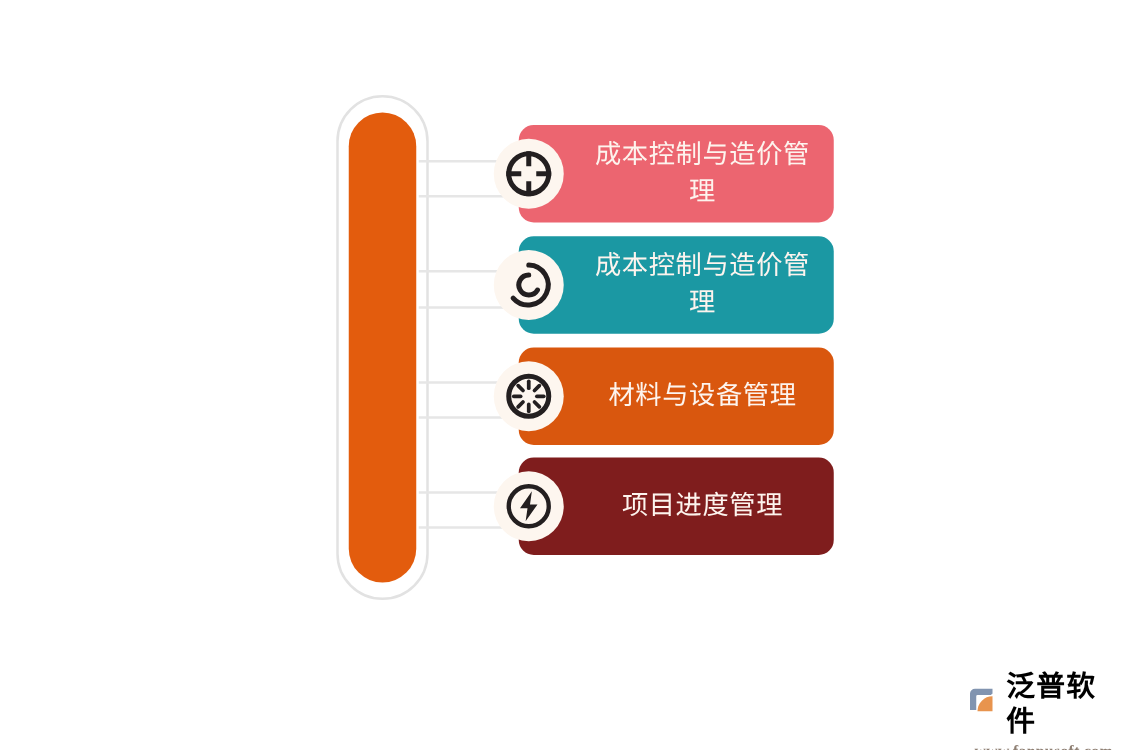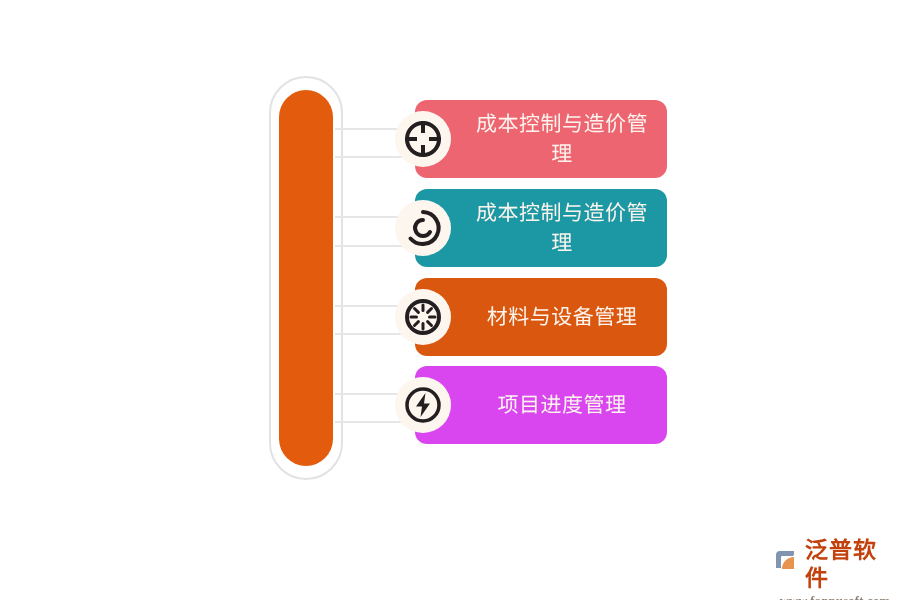--- a/index.html
+++ b/index.html
@@ -107,21 +107,21 @@
     width: 124px;
     height: 52px;
   }
   .logo-row {
     display: flex;
     align-items: center;
     gap: 4px;
   }
   .logo-name {
     font-size: 23px;
-    color: #c2410c;
+    color: #000000;
     font-family: "DejaVu Sans", "Liberation Sans", sans-serif;
     font-weight: bold;
     letter-spacing: 1px;
     line-height: 28px;
   }
   .logo-url {
     margin-top: 2px;
     font-size: 12.5px;
     color: #8e7f73;
     font-family: "Liberation Serif", "DejaVu Serif", serif;
@@ -193,21 +193,21 @@
           <line x1="13.5" y1="13.5" x2="17.4" y2="17.4"></line>
           <line x1="26.6" y1="26.6" x2="30.5" y2="30.5"></line>
           <line x1="30.5" y1="13.5" x2="26.6" y2="17.4"></line>
           <line x1="17.4" y1="26.6" x2="13.5" y2="30.5"></line>
         </g>
       </svg>
     </div>
   </div>
 
   <div class="item-row" style="top:366px;">
-    <div class="item-card" style="background:#d946ef;justify-content:center;">
+    <div class="item-card" style="background:#7f1d1d;justify-content:center;">
       <div class="item-label">项目进度管理</div>
     </div>
     <div class="icon-badge">
       <svg width="44" height="44" viewBox="0 0 44 44">
         <circle cx="22" cy="22" r="16" fill="none" stroke="#231f20" stroke-width="3.5"></circle>
         <path d="M24.5 10 L15 23.5 L21 23.5 L19.5 34 L29 20.5 L23 20.5 Z" fill="#231f20"></path>
       </svg>
     </div>
   </div>
 

